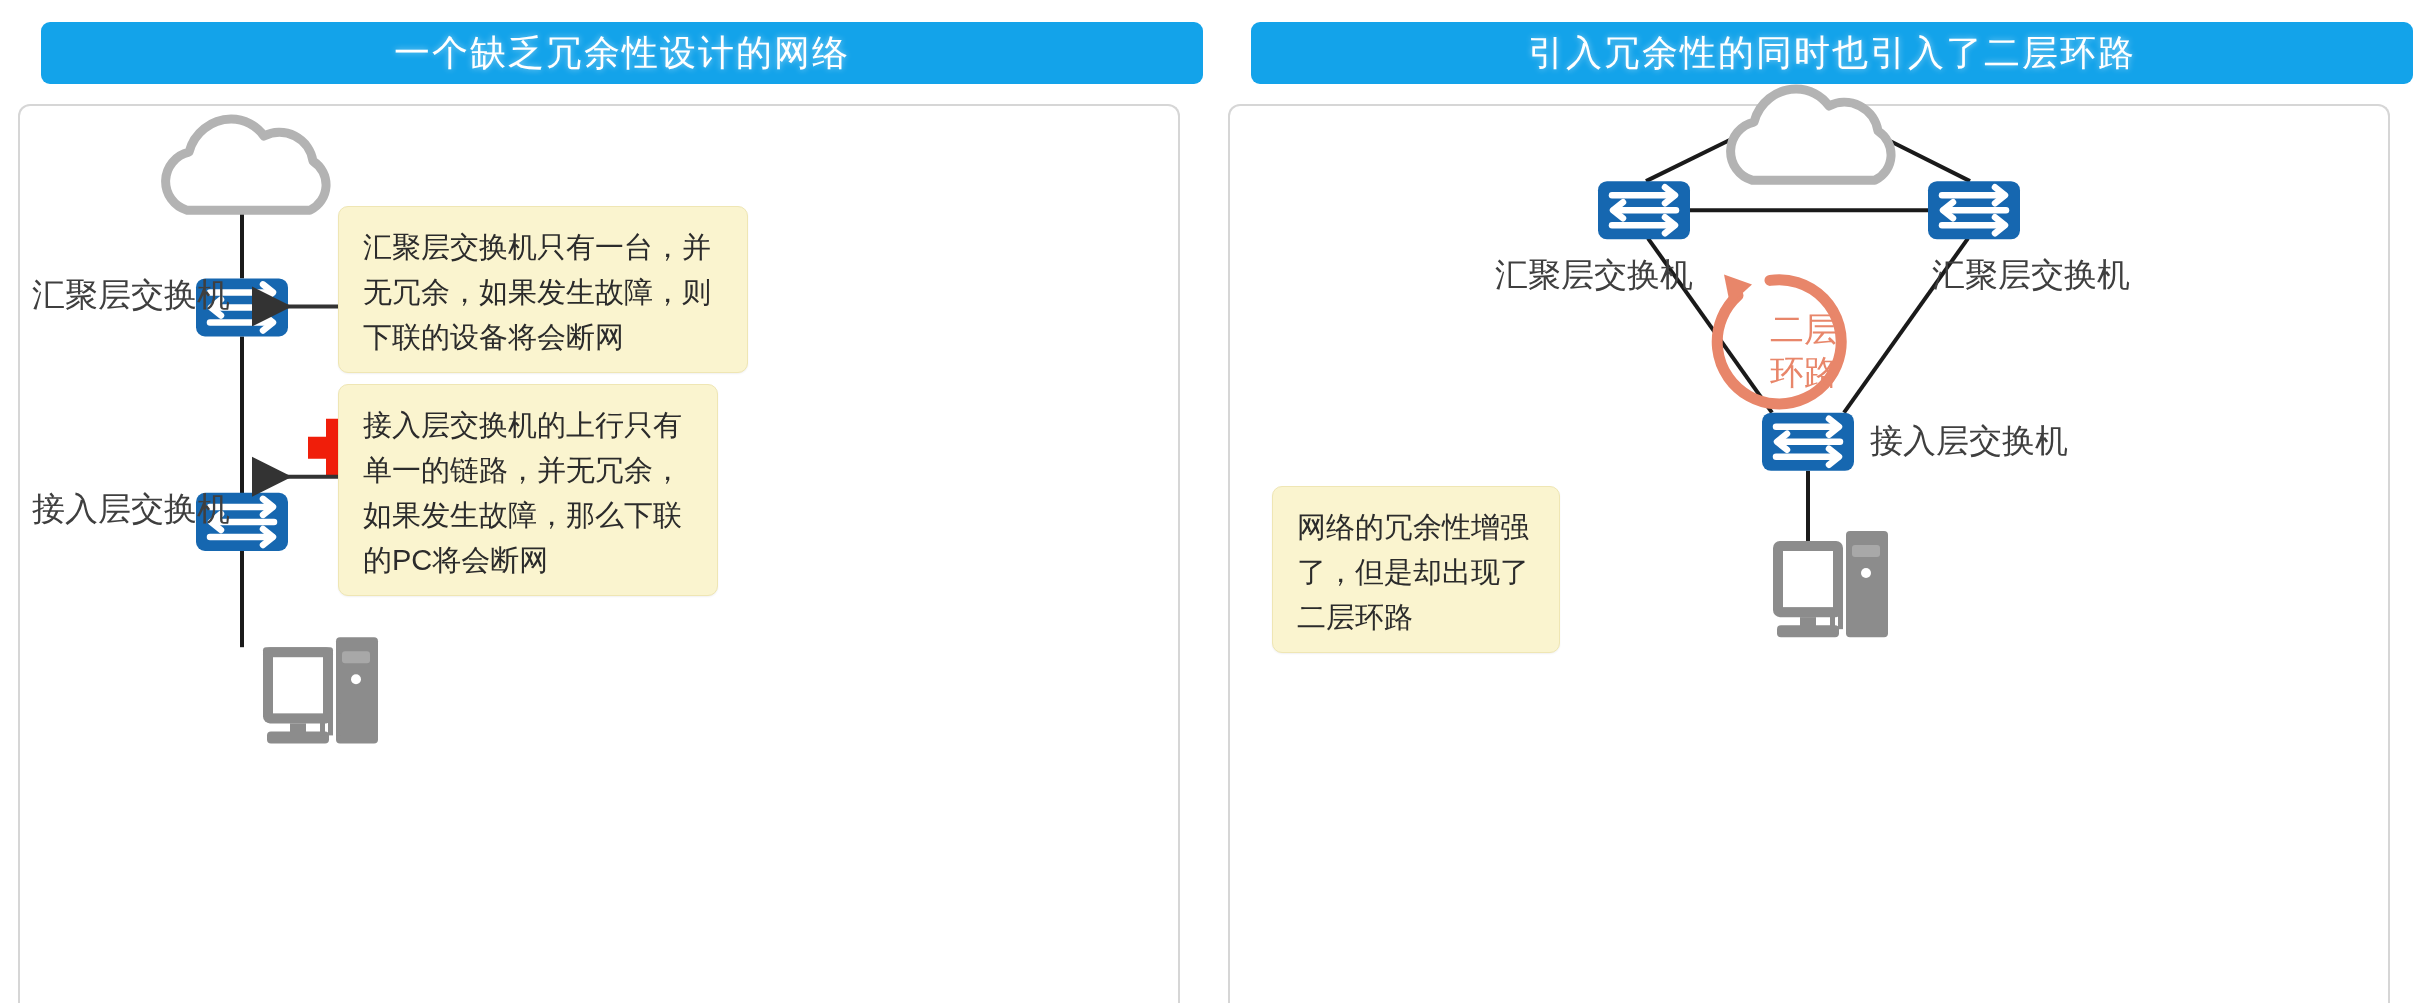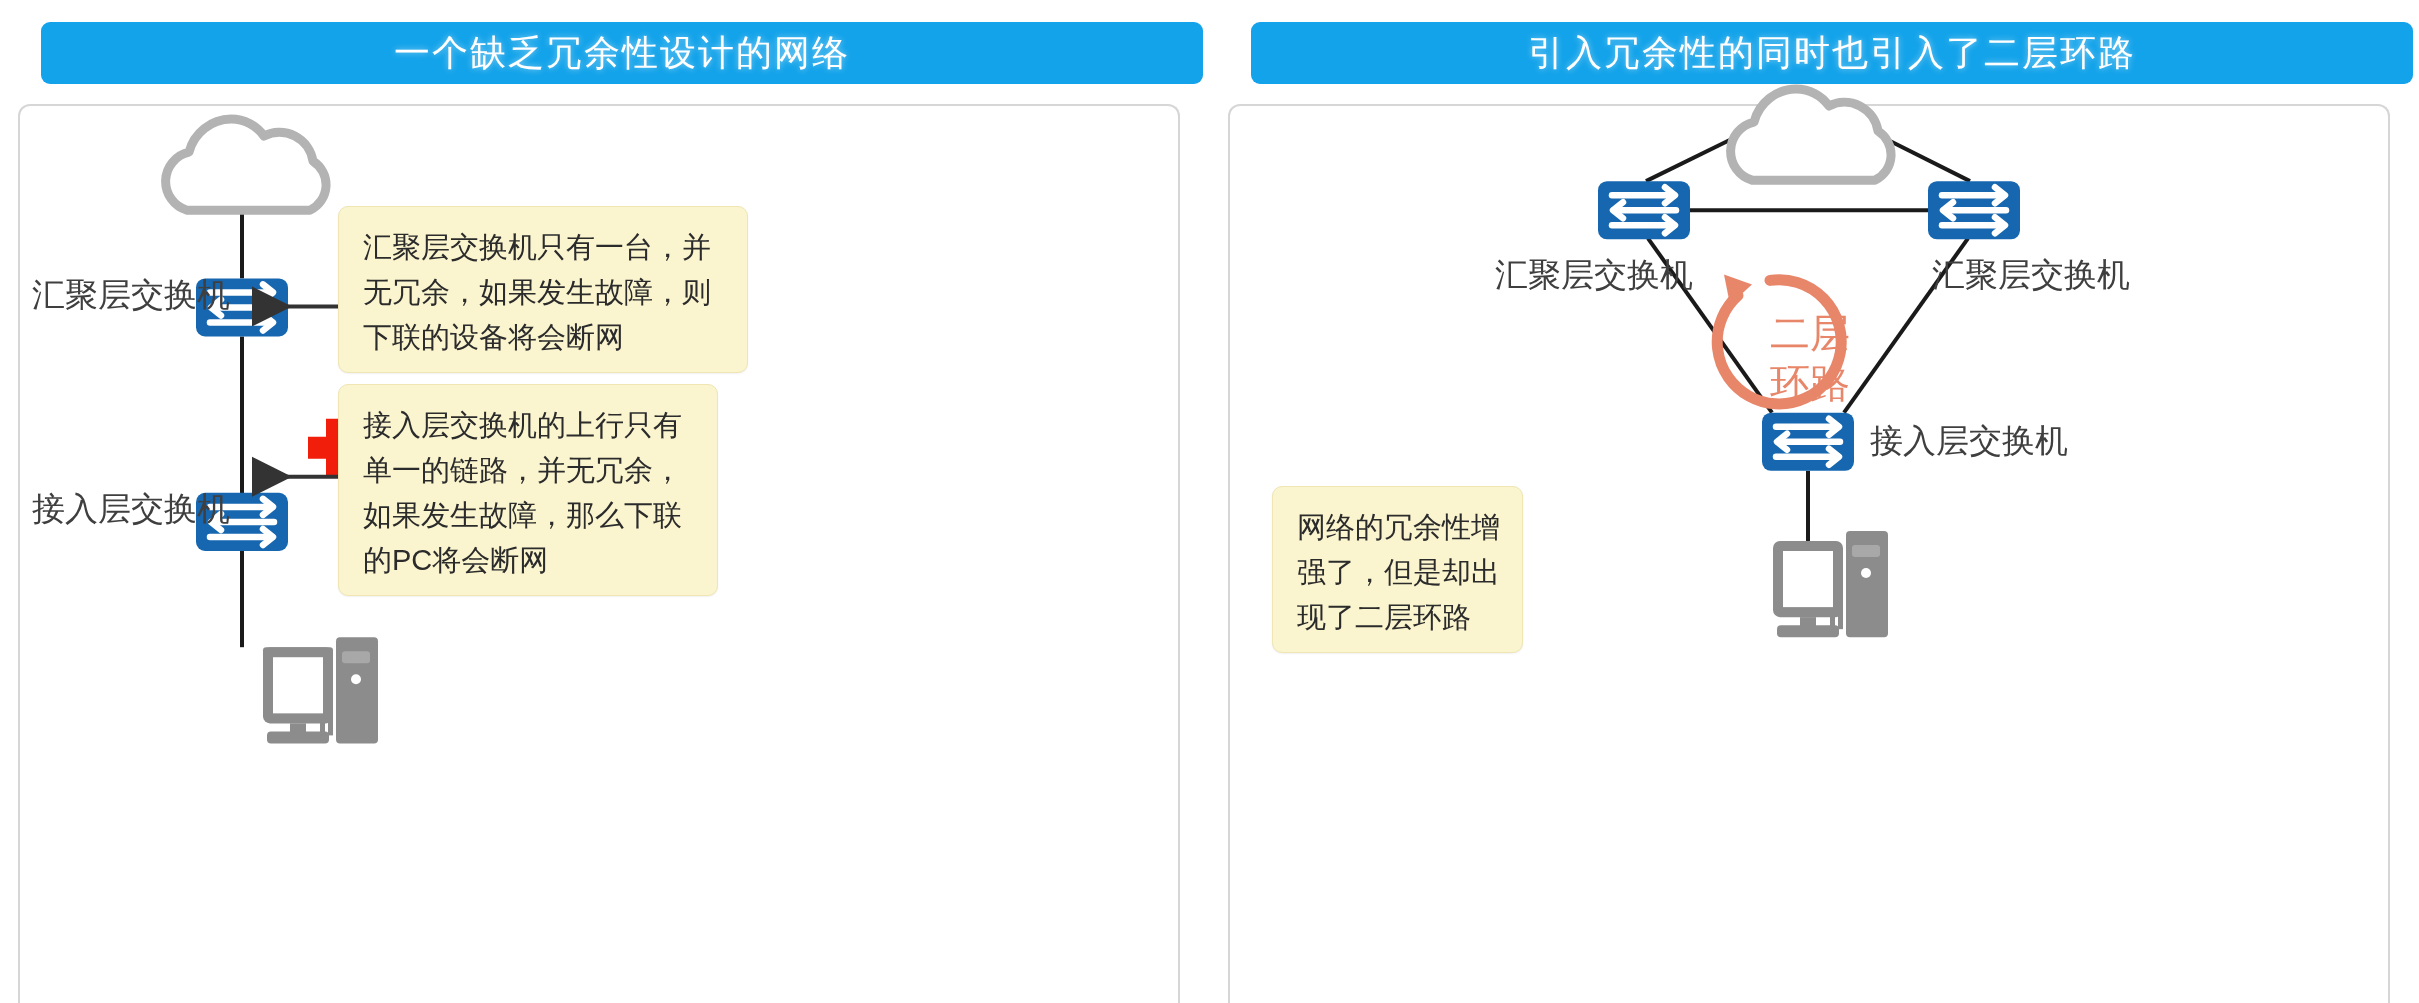--- a/index.html
+++ b/index.html
@@ -88,21 +88,21 @@
     color: #2b2b2b;
     font-size: 29px;
     line-height: 1.55;
     padding: 18px 22px 12px 24px;
     box-shadow: 0 1px 2px rgba(0,0,0,0.06);
   }
 
   .loop-text {
     position: absolute;
     color: #E8866A;
-    font-size: 40px;
+    font-size: 34px;
     line-height: 1.25;
     text-align: center;
     white-space: nowrap;
   }
 </style>
 </head>
 <body>
 
 <div id="root">
 
@@ -260,18 +260,18 @@
 
         <span class="node-label" style="left:702px; top:152px;">汇聚层交换机</span>
 
         <span class="node-label" style="left:640px; top:318px;">接入层交换机</span>
 
         <div class="loop-text" style="left:540px; top:202px;">
           <span>二层</span><br>
           <span>环路</span>
         </div>
 
-        <div class="note" style="left:42px; top:380px; width:251px;">网络的冗余性增强了，但是却出现了二层环路</div>
+        <div class="note" style="left:42px; top:380px; width:288px;">网络的冗余性增强了，但是却出现了二层环路</div>
       </div>
     </div>
   </section>
 
 </div>
 
 </body></html>

